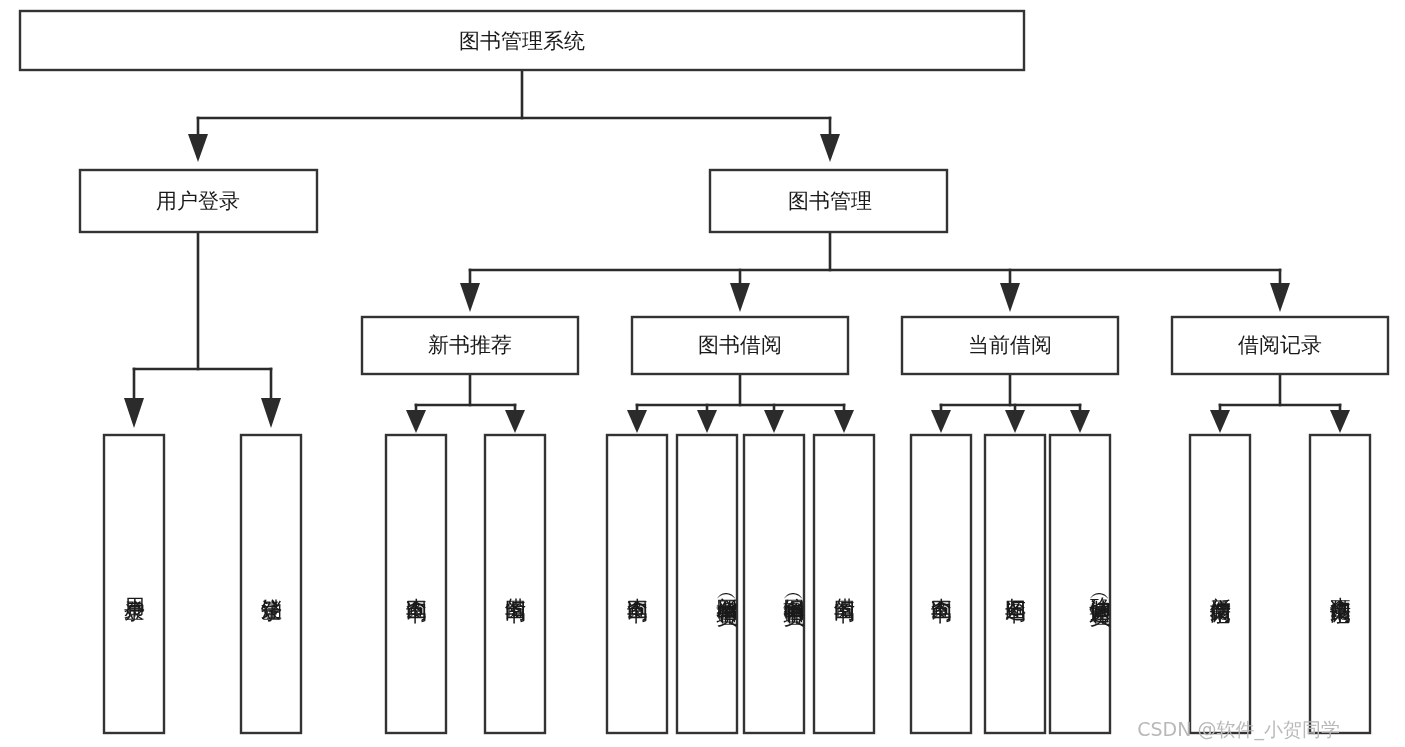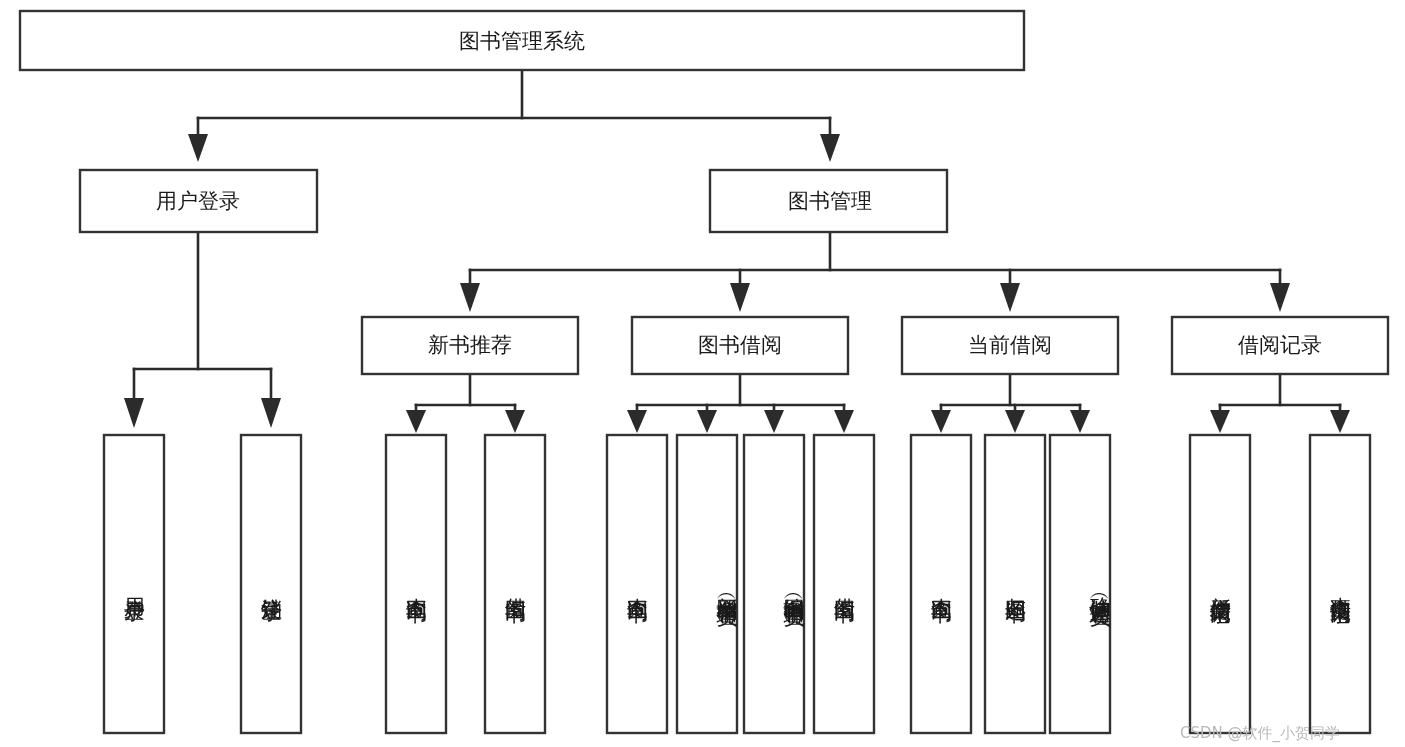--- a/index.html
+++ b/index.html
@@ -63,21 +63,21 @@
     align-items: center;
     justify-content: center;
     white-space: nowrap;
     user-select: none;
   }
   .watermark {
     position: absolute;
     right: 8px;
     bottom: 4px;
     font-family: "DejaVu Sans", "Liberation Sans", sans-serif;
-    font-size: 15px;
+    font-size: 19px;
     color: #b9b9b9;
     white-space: nowrap;
     user-select: none;
     margin-top: 48px;
   }
 </style>
 </head>
 <body>
 
 <div id="diagram-root">

